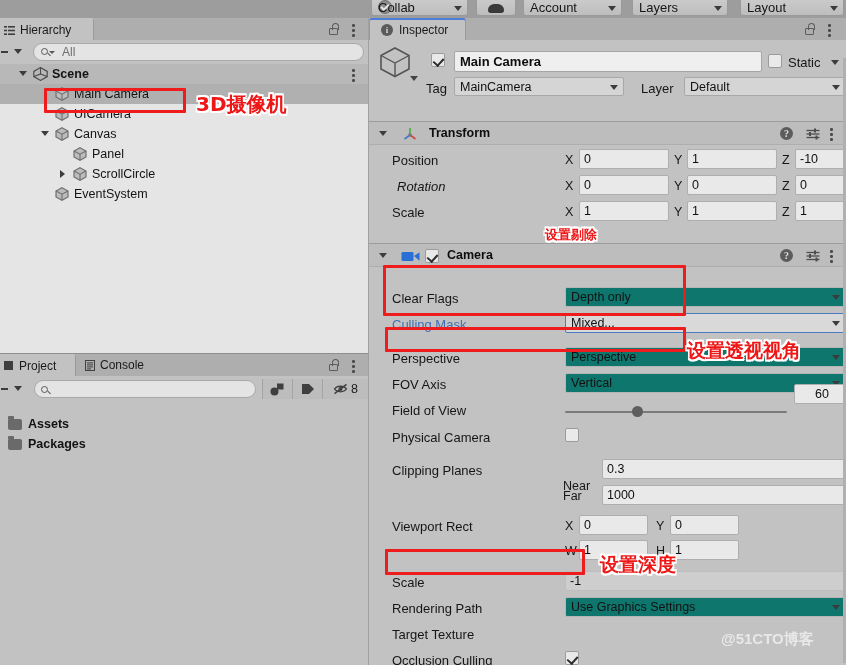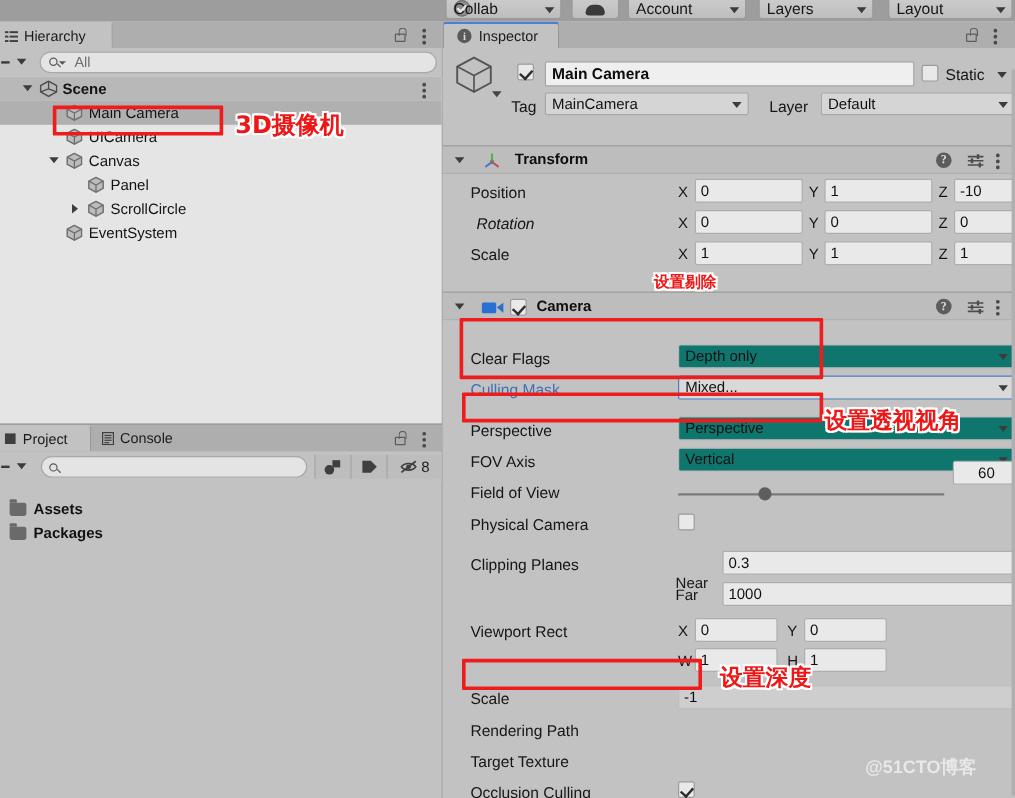--- a/index.html
+++ b/index.html
@@ -837,20 +837,24 @@
     <div class="field" style="left:301px; top:273px; width:69px; height:20px;">
       <span>1</span>
     </div>
 
     <span class="lbl" style="left:23px; top:308px;">Scale</span>
     <div class="field" style="left:196px; top:304px; width:281px; height:20px; background:#cecece; border-color:#bebebe;">
       <span>-1</span>
     </div>
 
     <span class="lbl" style="left:23px; top:334px;">Rendering Path</span>
+    <div class="dd flat" style="left:196px; top:330px; width:281px; height:20px;">
+      <span>Use Graphics Settings</span>
+      <span class="dc"></span>
+    </div>
 
     <span class="lbl" style="left:23px; top:360px;">Target Texture</span>
 
     <span class="lbl" style="left:23px; top:386px;">Occlusion Culling</span>
     <div class="ck on" style="left:196px; top:384px;"></div>
 
   </div>
 
   <div class="abs" id="insp-scroll"></div>
 </div>

